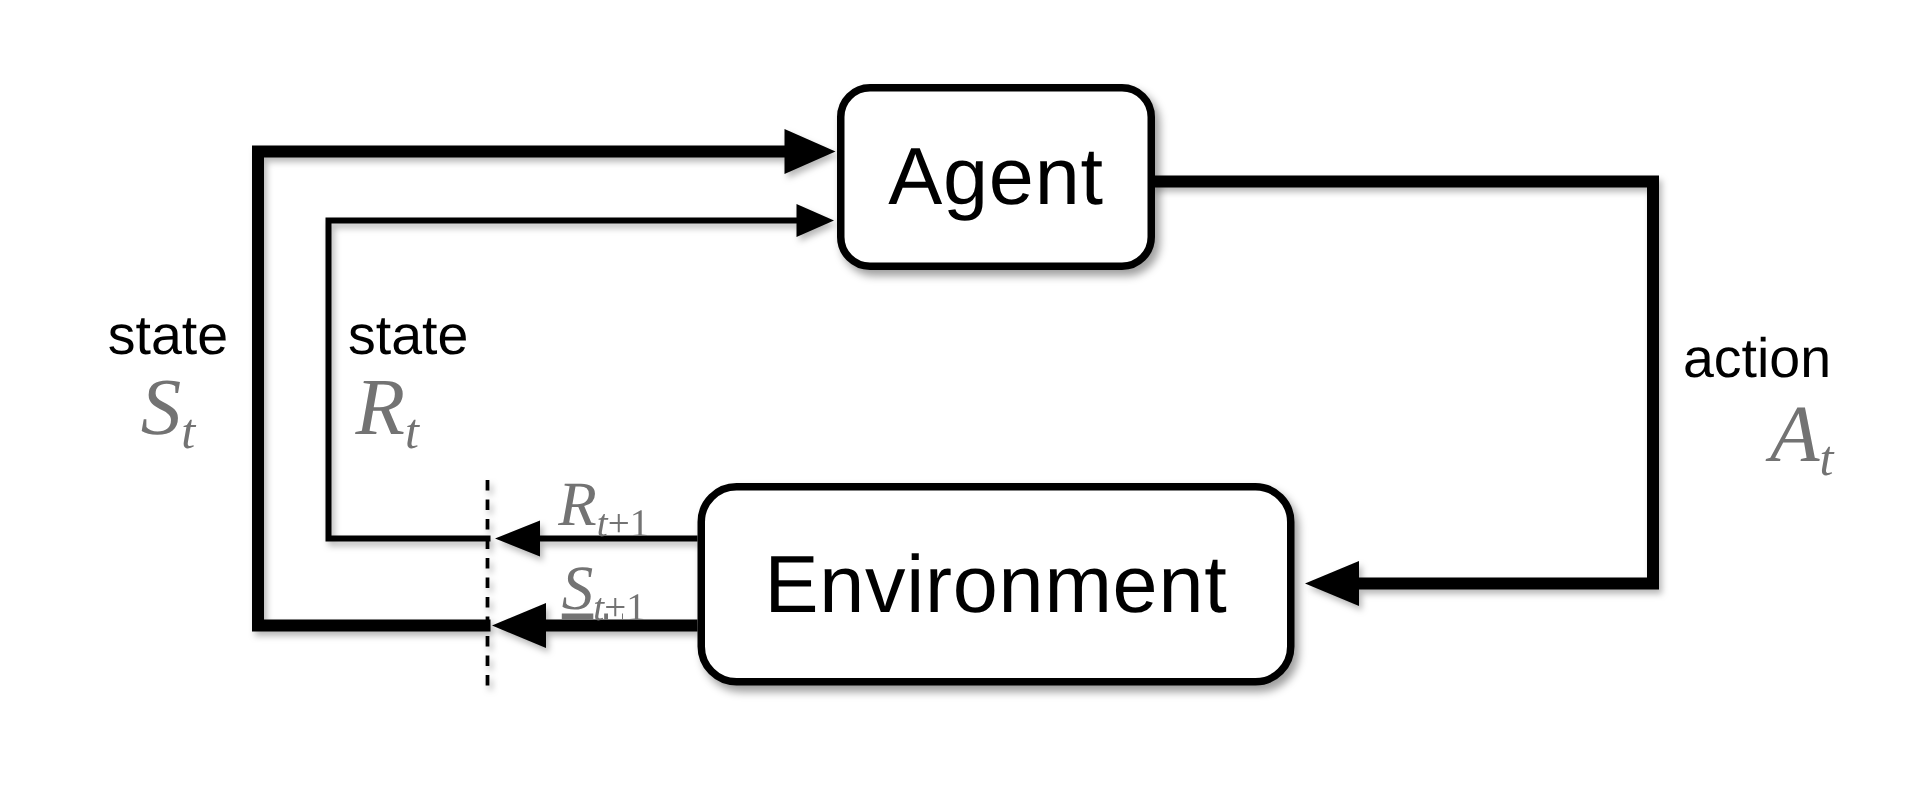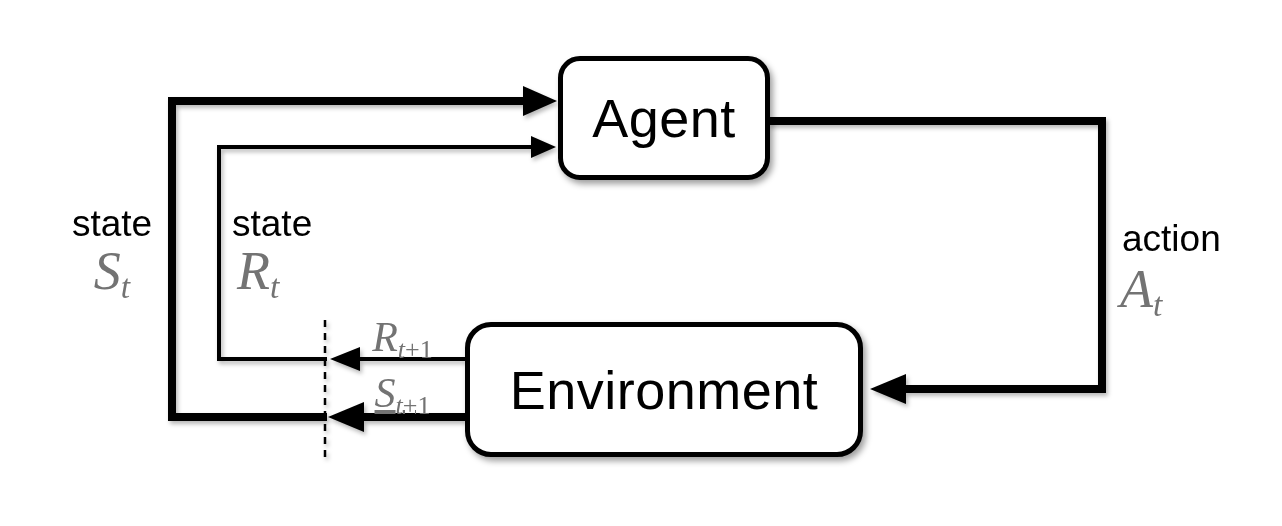--- a/index.html
+++ b/index.html
@@ -109,21 +109,21 @@
   <div class="math-label math-big center" style="left:60px; top:244px; width:104px;">
     <i>S</i><sub><i>t</i><span class="roman"></span></sub>
   </div>
 
   <div class="word-label" style="left:232px; top:205px;">state</div>
   <div class="math-label math-big" style="left:237px; top:244px;">
     <i>R</i><sub><i>t</i><span class="roman"></span></sub>
   </div>
 
   <div class="word-label" style="left:1122px; top:220px;text-align:center;">action</div>
-  <div class="math-label math-big" style="left:1120px; top:262px;">
+  <div class="math-label math-big" style="left:1180px; top:262px;">
     <i>A</i><sub><i>t</i><span class="roman"></span></sub>
   </div>
 
   <div class="math-label math-mid center" style="left:360px; top:316px; width:85px;">
     <i>R</i><sub><i>t</i><span class="roman">+1</span></sub>
   </div>
 
   <div class="math-label math-mid center" style="left:360px; top:372px; width:85px;text-decoration:underline;">
     <i>S</i><sub><i>t</i><span class="roman">+1</span></sub>
   </div>

